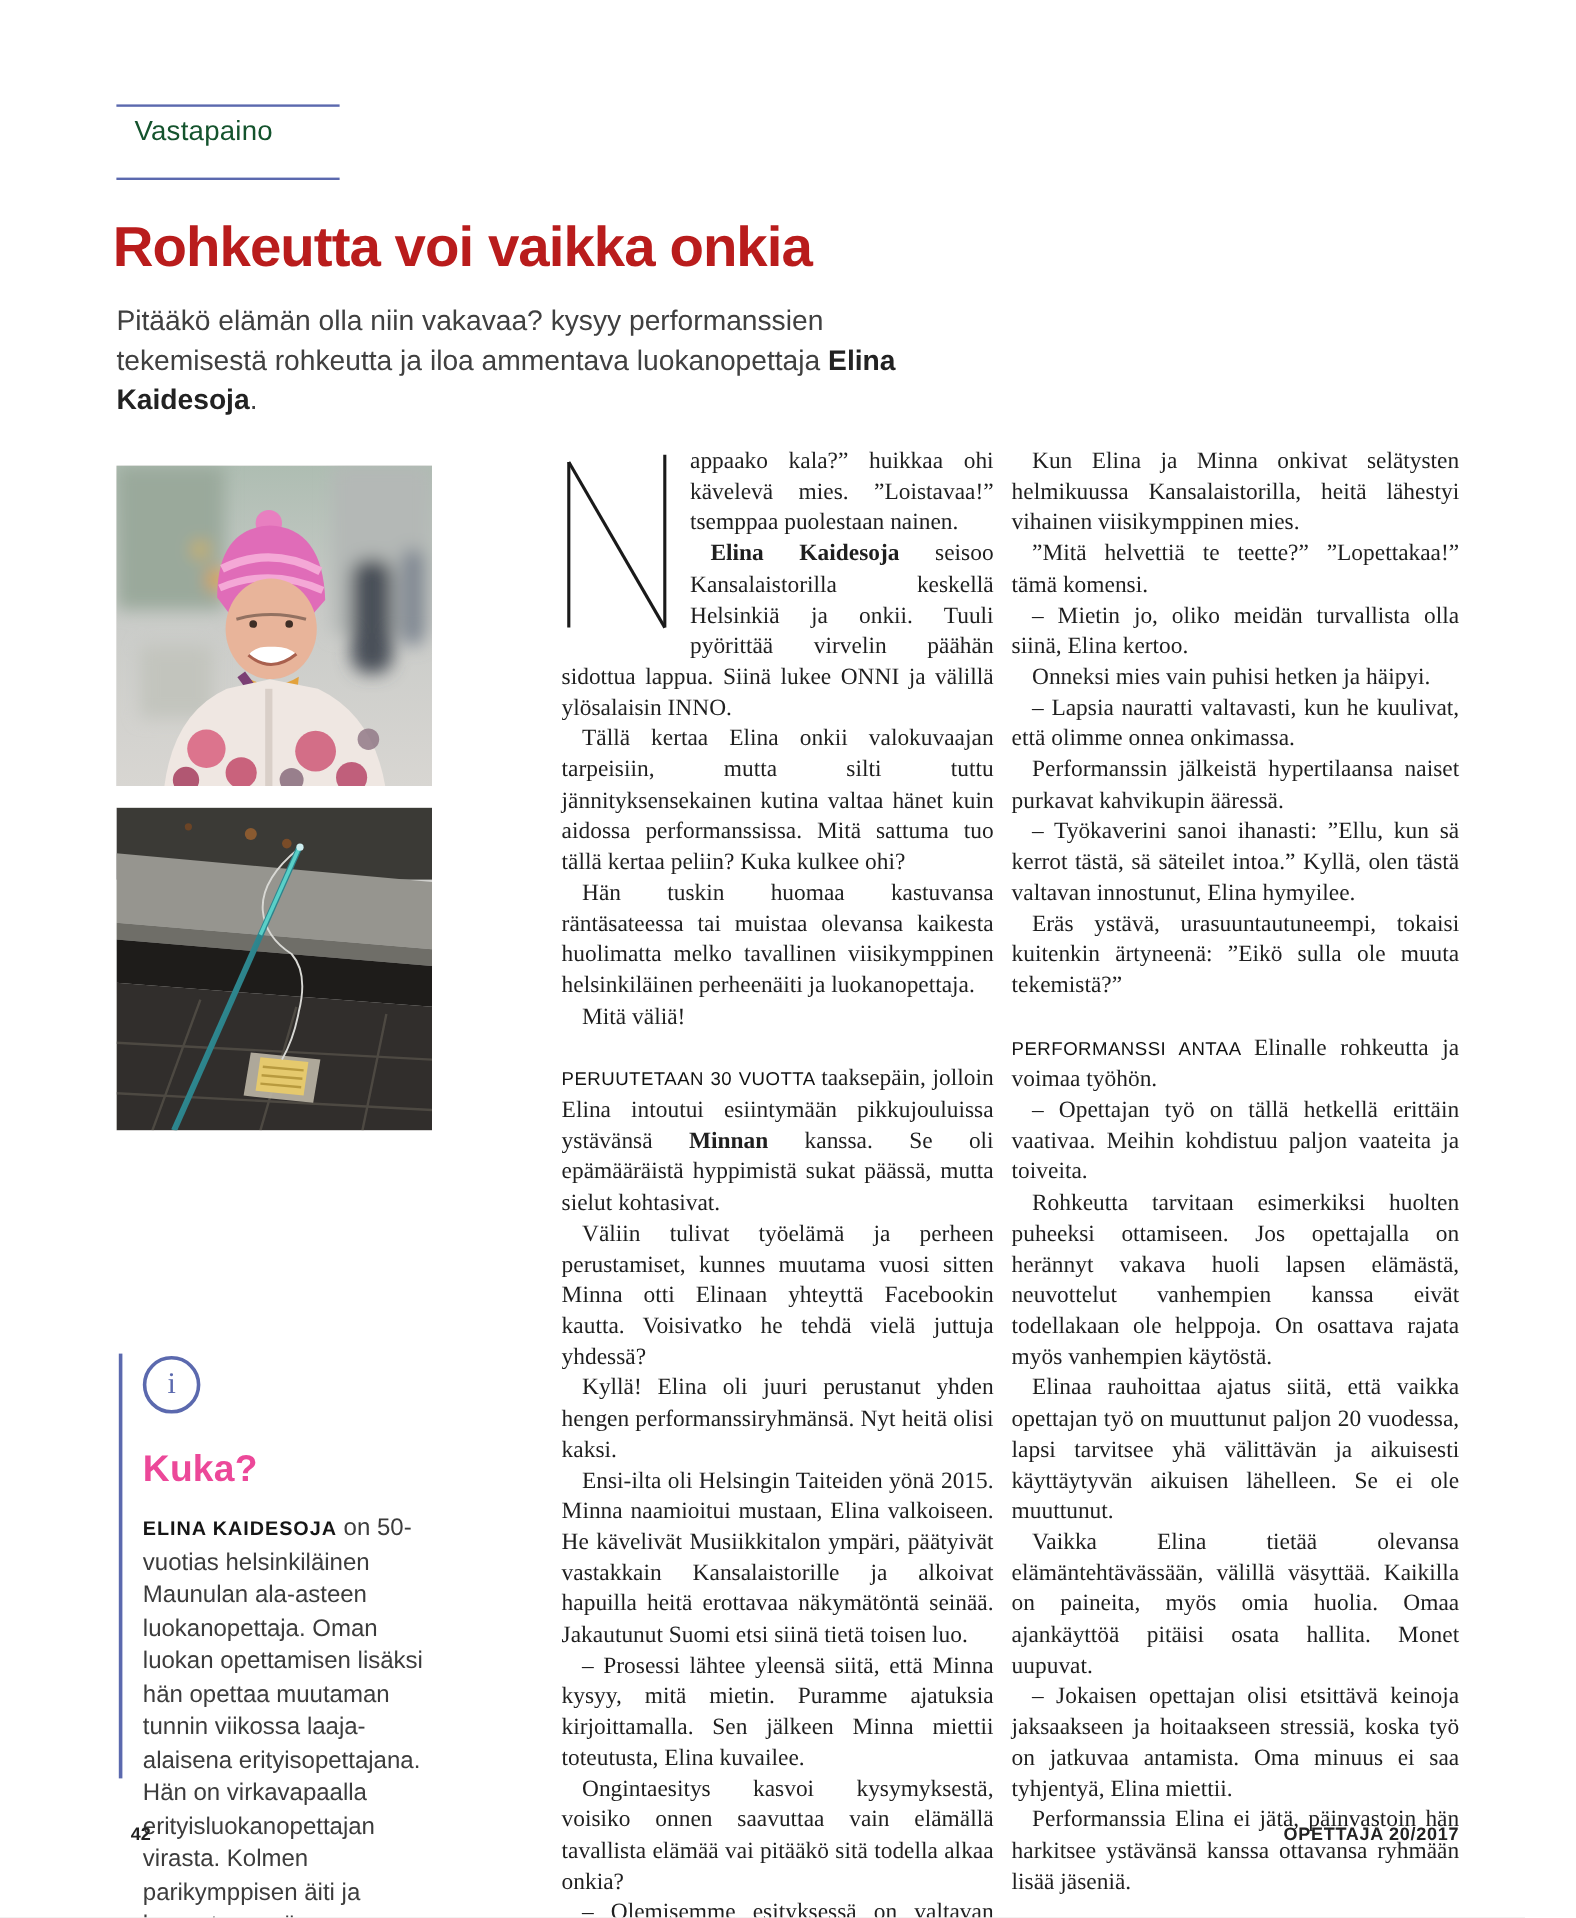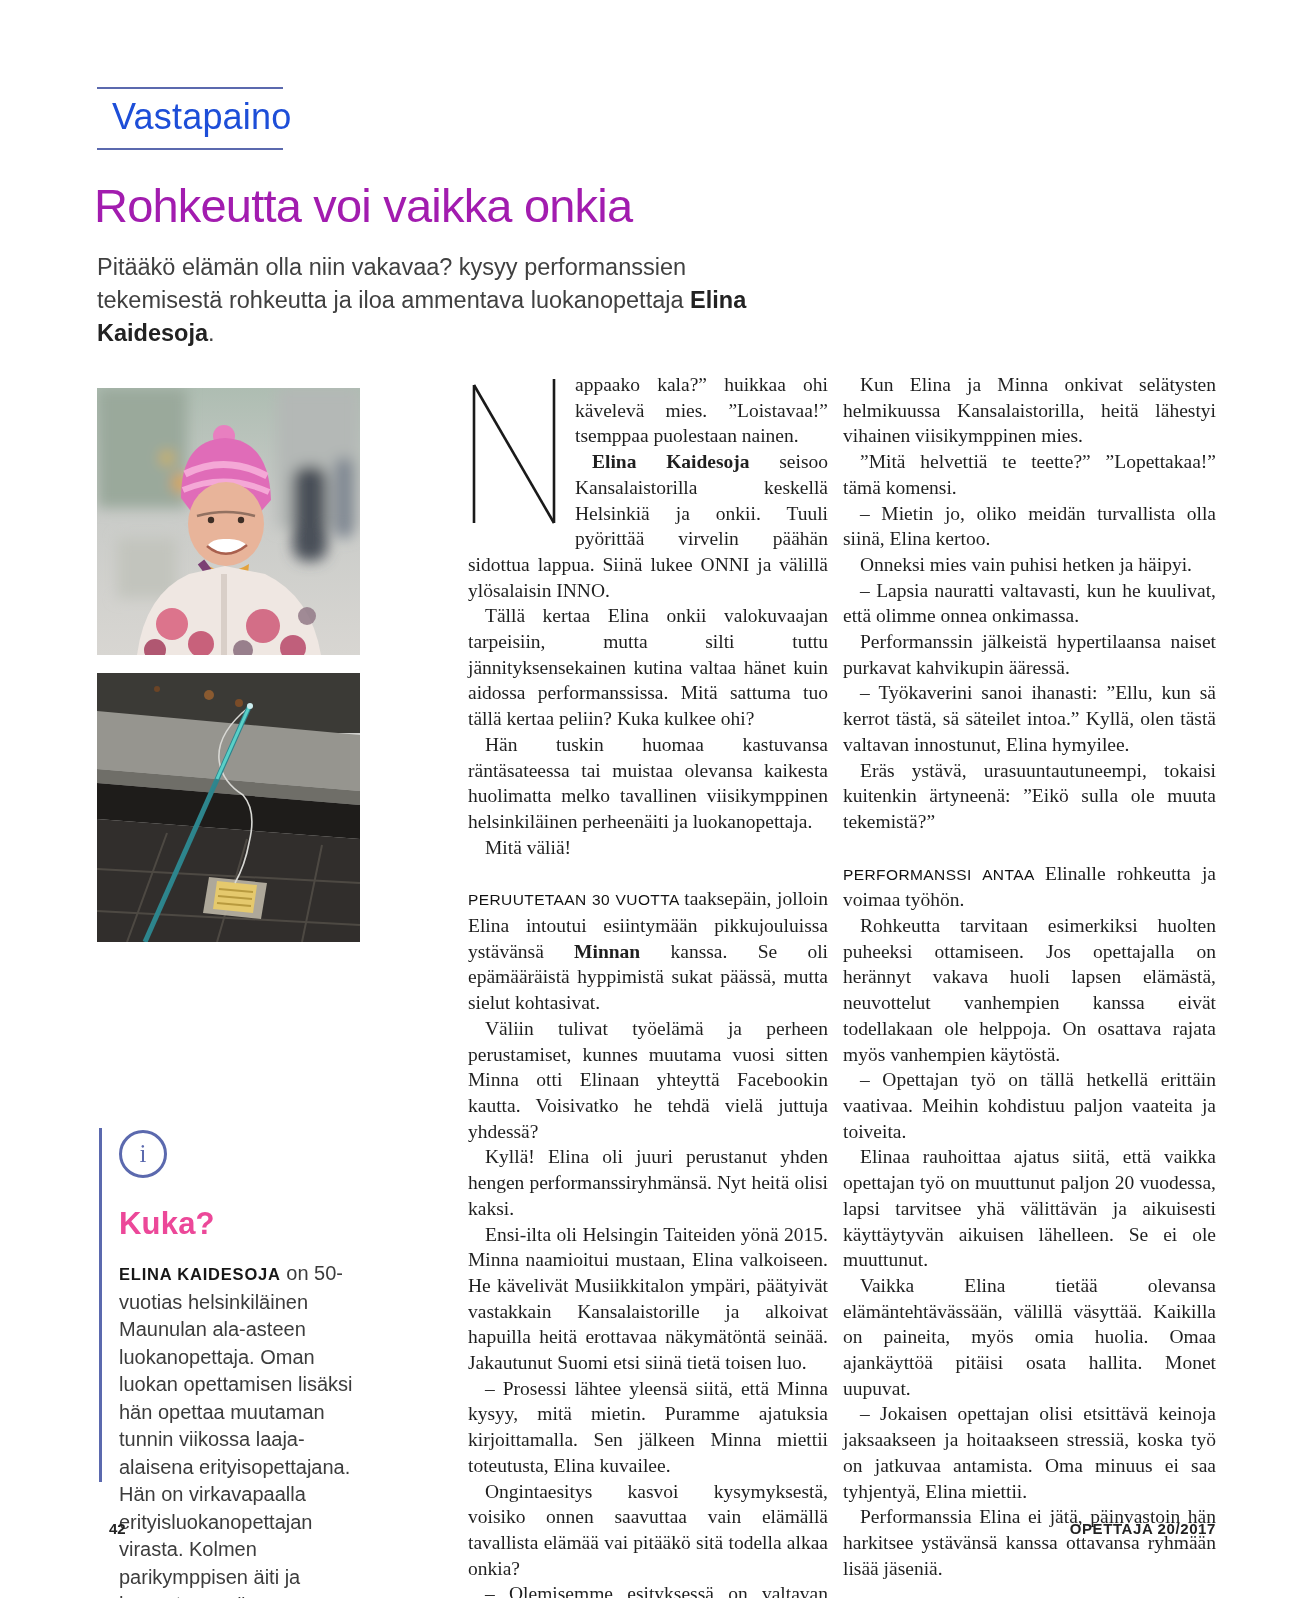--- a/index.html
+++ b/index.html
@@ -7,26 +7,26 @@
     position:relative;width:1313px;height:1598px;background:#ffffff;
     margin:0 auto;overflow:hidden;
     font-family:"Liberation Sans",sans-serif;color:#1f1f1f;
   }
   
   .rule{position:absolute;left:97px;width:186px;height:2px;background:#5b69ae;}
   .rule.top{top:87px;}
   .rule.bottom{top:148px;}
   .kicker{
     position:absolute;left:112px;top:96px;width:170px;
-    font-size:36px;font-weight:400;color:#1d4ed8;letter-spacing:0.2px;
+    font-size:23px;font-weight:400;color:#14532d;letter-spacing:0.2px;
   }
   
   .title{
     position:absolute;left:94px;top:178px;width:900px;
-    font-size:47px;font-weight:400;letter-spacing:-0.8px;color:#a21caf;
+    font-size:47px;font-weight:700;letter-spacing:-0.8px;color:#b91c1c;
   }
   .standfirst{
     position:absolute;left:97px;top:251px;width:705px;
     font-size:23.5px;line-height:33px;color:#404040;font-weight:400;
   }
   .standfirst .sf-bold{font-weight:700;color:#222;}
   .byline{
     position:absolute;left:97px;top:327px;width:700px;
     font-size:13.5px;font-weight:700;letter-spacing:0.4px;color:#161616;
   }
@@ -230,22 +230,22 @@
   <div class="col col-right" id="col2-paras">
       <p class="para indent"><span>Kun Elina ja Minna onkivat selätysten helmikuussa Kansalaistorilla, heitä lähestyi vihainen viisikymppinen mies.</span></p>
       <p class="para indent"><span>”Mitä helvettiä te teette?” ”Lopettakaa!” tämä komensi.</span></p>
       <p class="para indent"><span>– Mietin jo, oliko meidän turvallista olla siinä, Elina kertoo.</span></p>
       <p class="para indent"><span>Onneksi mies vain puhisi hetken ja häipyi.</span></p>
       <p class="para indent"><span>– Lapsia nauratti valtavasti, kun he kuulivat, että olimme onnea onkimassa.</span></p>
       <p class="para indent"><span>Performanssin jälkeistä hypertilaansa naiset purkavat kahvikupin ääressä.</span></p>
       <p class="para indent"><span>– Työkaverini sanoi ihanasti: ”Ellu, kun sä kerrot tästä, sä säteilet intoa.” Kyllä, olen tästä valtavan innostunut, Elina hymyilee.</span></p>
       <p class="para indent"><span>Eräs ystävä, urasuuntautuneempi, tokaisi kuitenkin ärtyneenä: ”Eikö sulla ole muuta tekemistä?”</span></p>
       <p class="para gap"><span class="runin">PERFORMANSSI ANTAA </span><span>Elinalle rohkeutta ja voimaa työhön.</span></p>
+      <p class="para indent"><span>– Opettajan työ on tällä hetkellä erittäin vaativaa. Meihin kohdistuu paljon vaateita ja toiveita.</span></p>
       <p class="para indent"><span>Rohkeutta tarvitaan esimerkiksi huolten puheeksi ottamiseen. Jos opettajalla on herännyt vakava huoli lapsen elämästä, neuvottelut vanhempien kanssa eivät todellakaan ole helppoja. On osattava rajata myös vanhempien käytöstä.</span></p>
-      <p class="para indent"><span>– Opettajan työ on tällä hetkellä erittäin vaativaa. Meihin kohdistuu paljon vaateita ja toiveita.</span></p>
       <p class="para indent"><span>Elinaa rauhoittaa ajatus siitä, että vaikka opettajan työ on muuttunut paljon 20 vuodessa, lapsi tarvitsee yhä välittävän ja aikuisesti käyttäytyvän aikuisen lähelleen. Se ei ole muuttunut.</span></p>
       <p class="para indent"><span>Vaikka Elina tietää olevansa elämäntehtävässään, välillä väsyttää. Kaikilla on paineita, myös omia huolia. Omaa ajankäyttöä pitäisi osata hallita. Monet uupuvat.</span></p>
       <p class="para indent"><span>– Jokaisen opettajan olisi etsittävä keinoja jaksaakseen ja hoitaakseen stressiä, koska työ on jatkuvaa antamista. Oma minuus ei saa tyhjentyä, Elina miettii.</span></p>
       <p class="para indent"><span>Performanssia Elina ei jätä, päinvastoin hän harkitsee ystävänsä kanssa ottavansa ryhmään lisää jäseniä.</span></p>
     </div>
 
   <div class="folio">42</div>
   <div class="issue">OPETTAJA 20/2017</div>
 
 </div>

